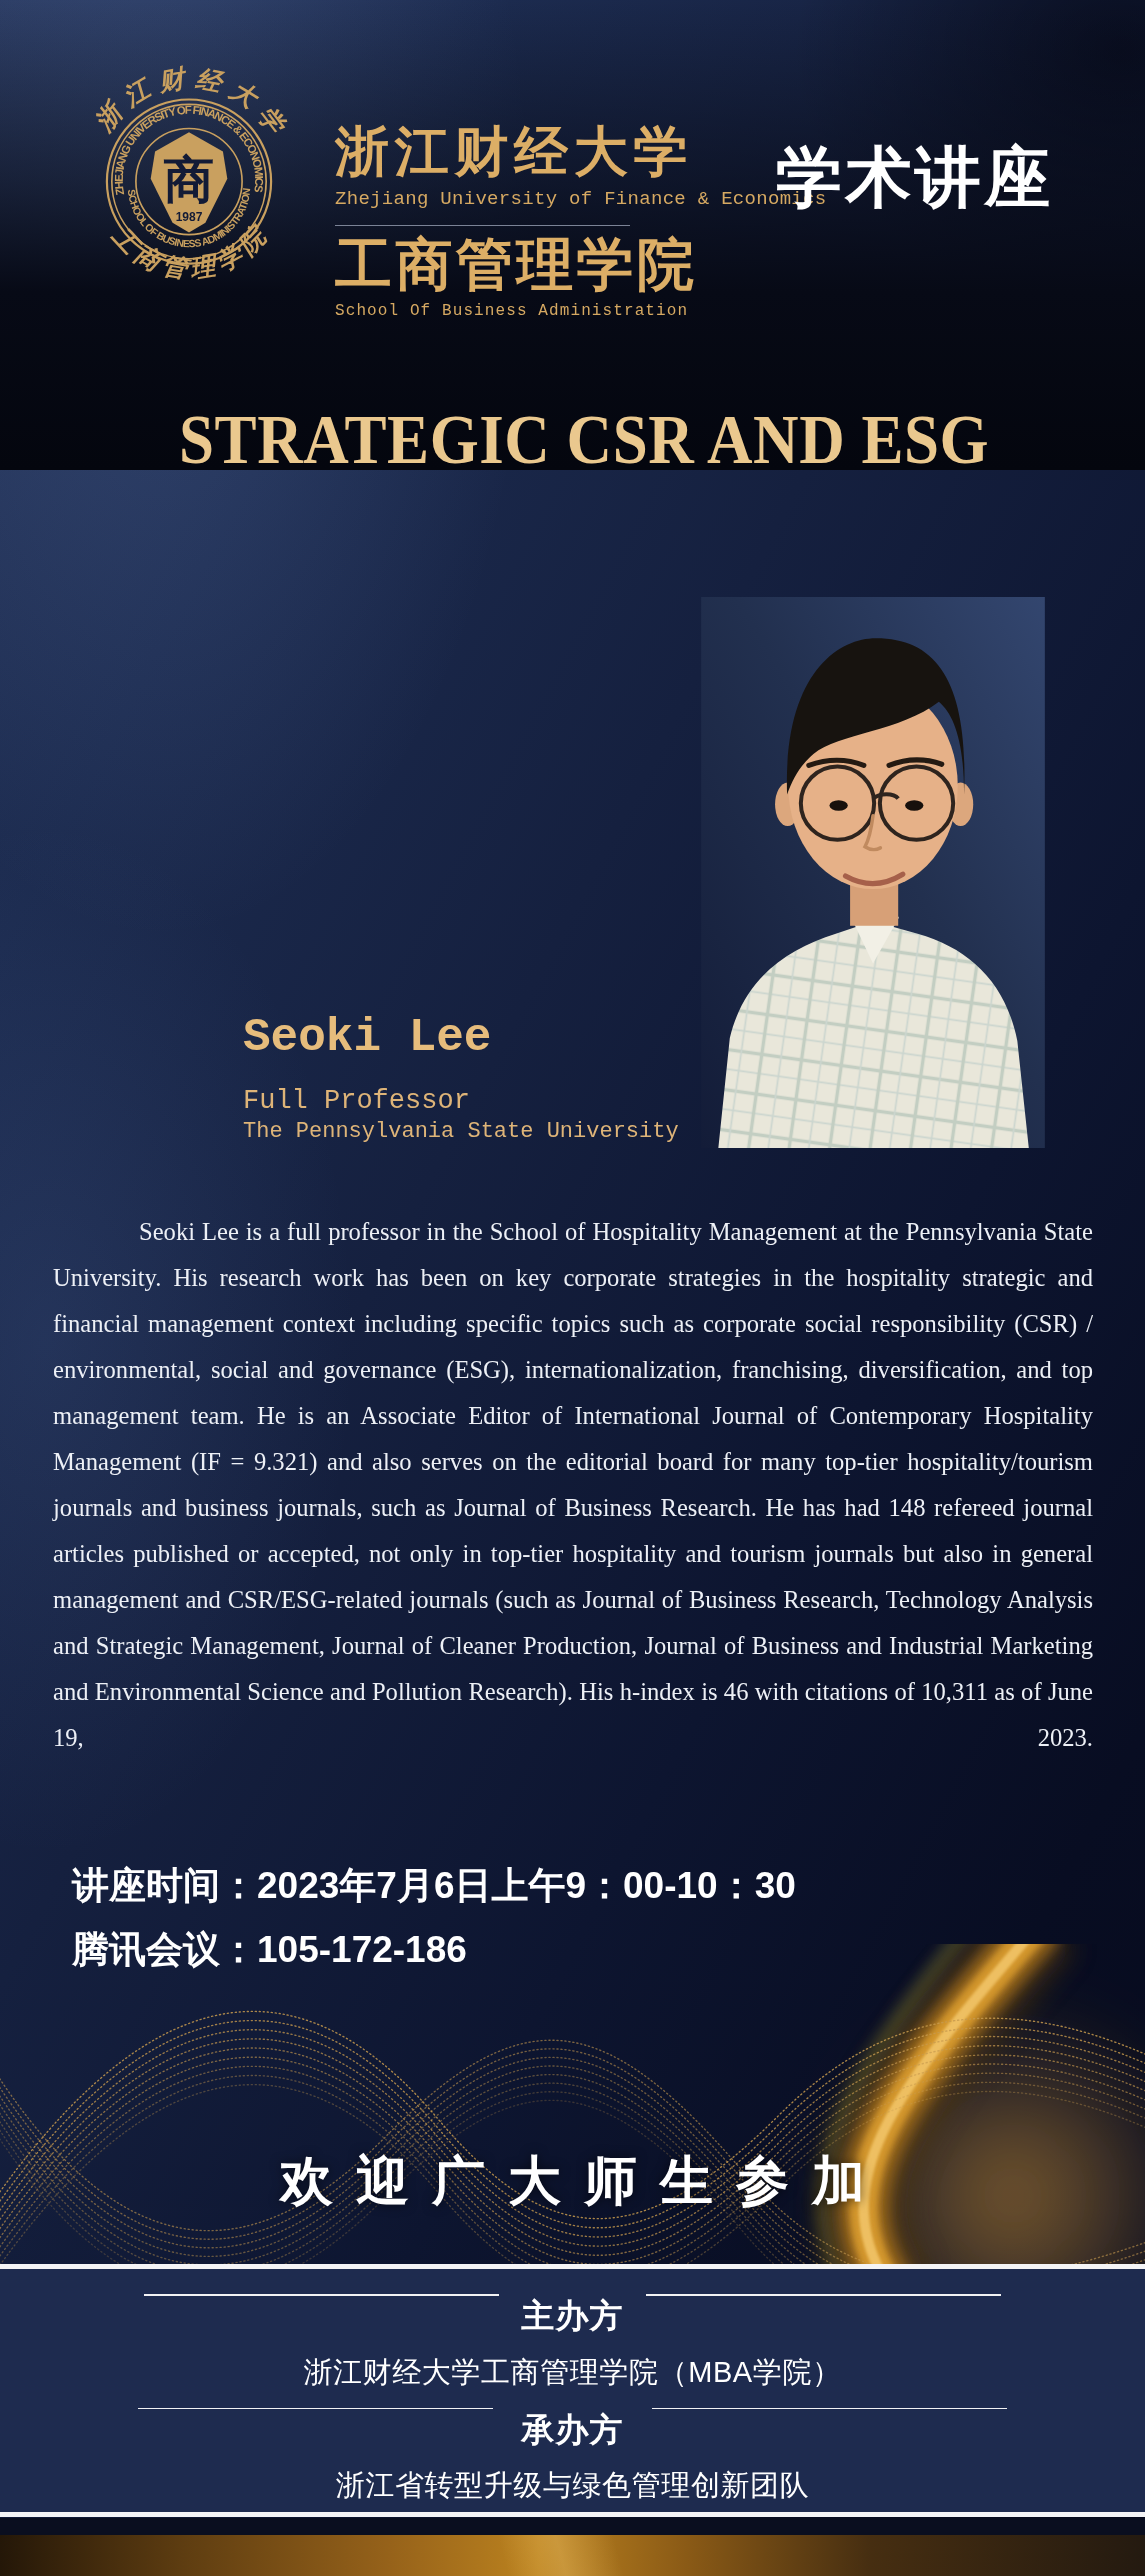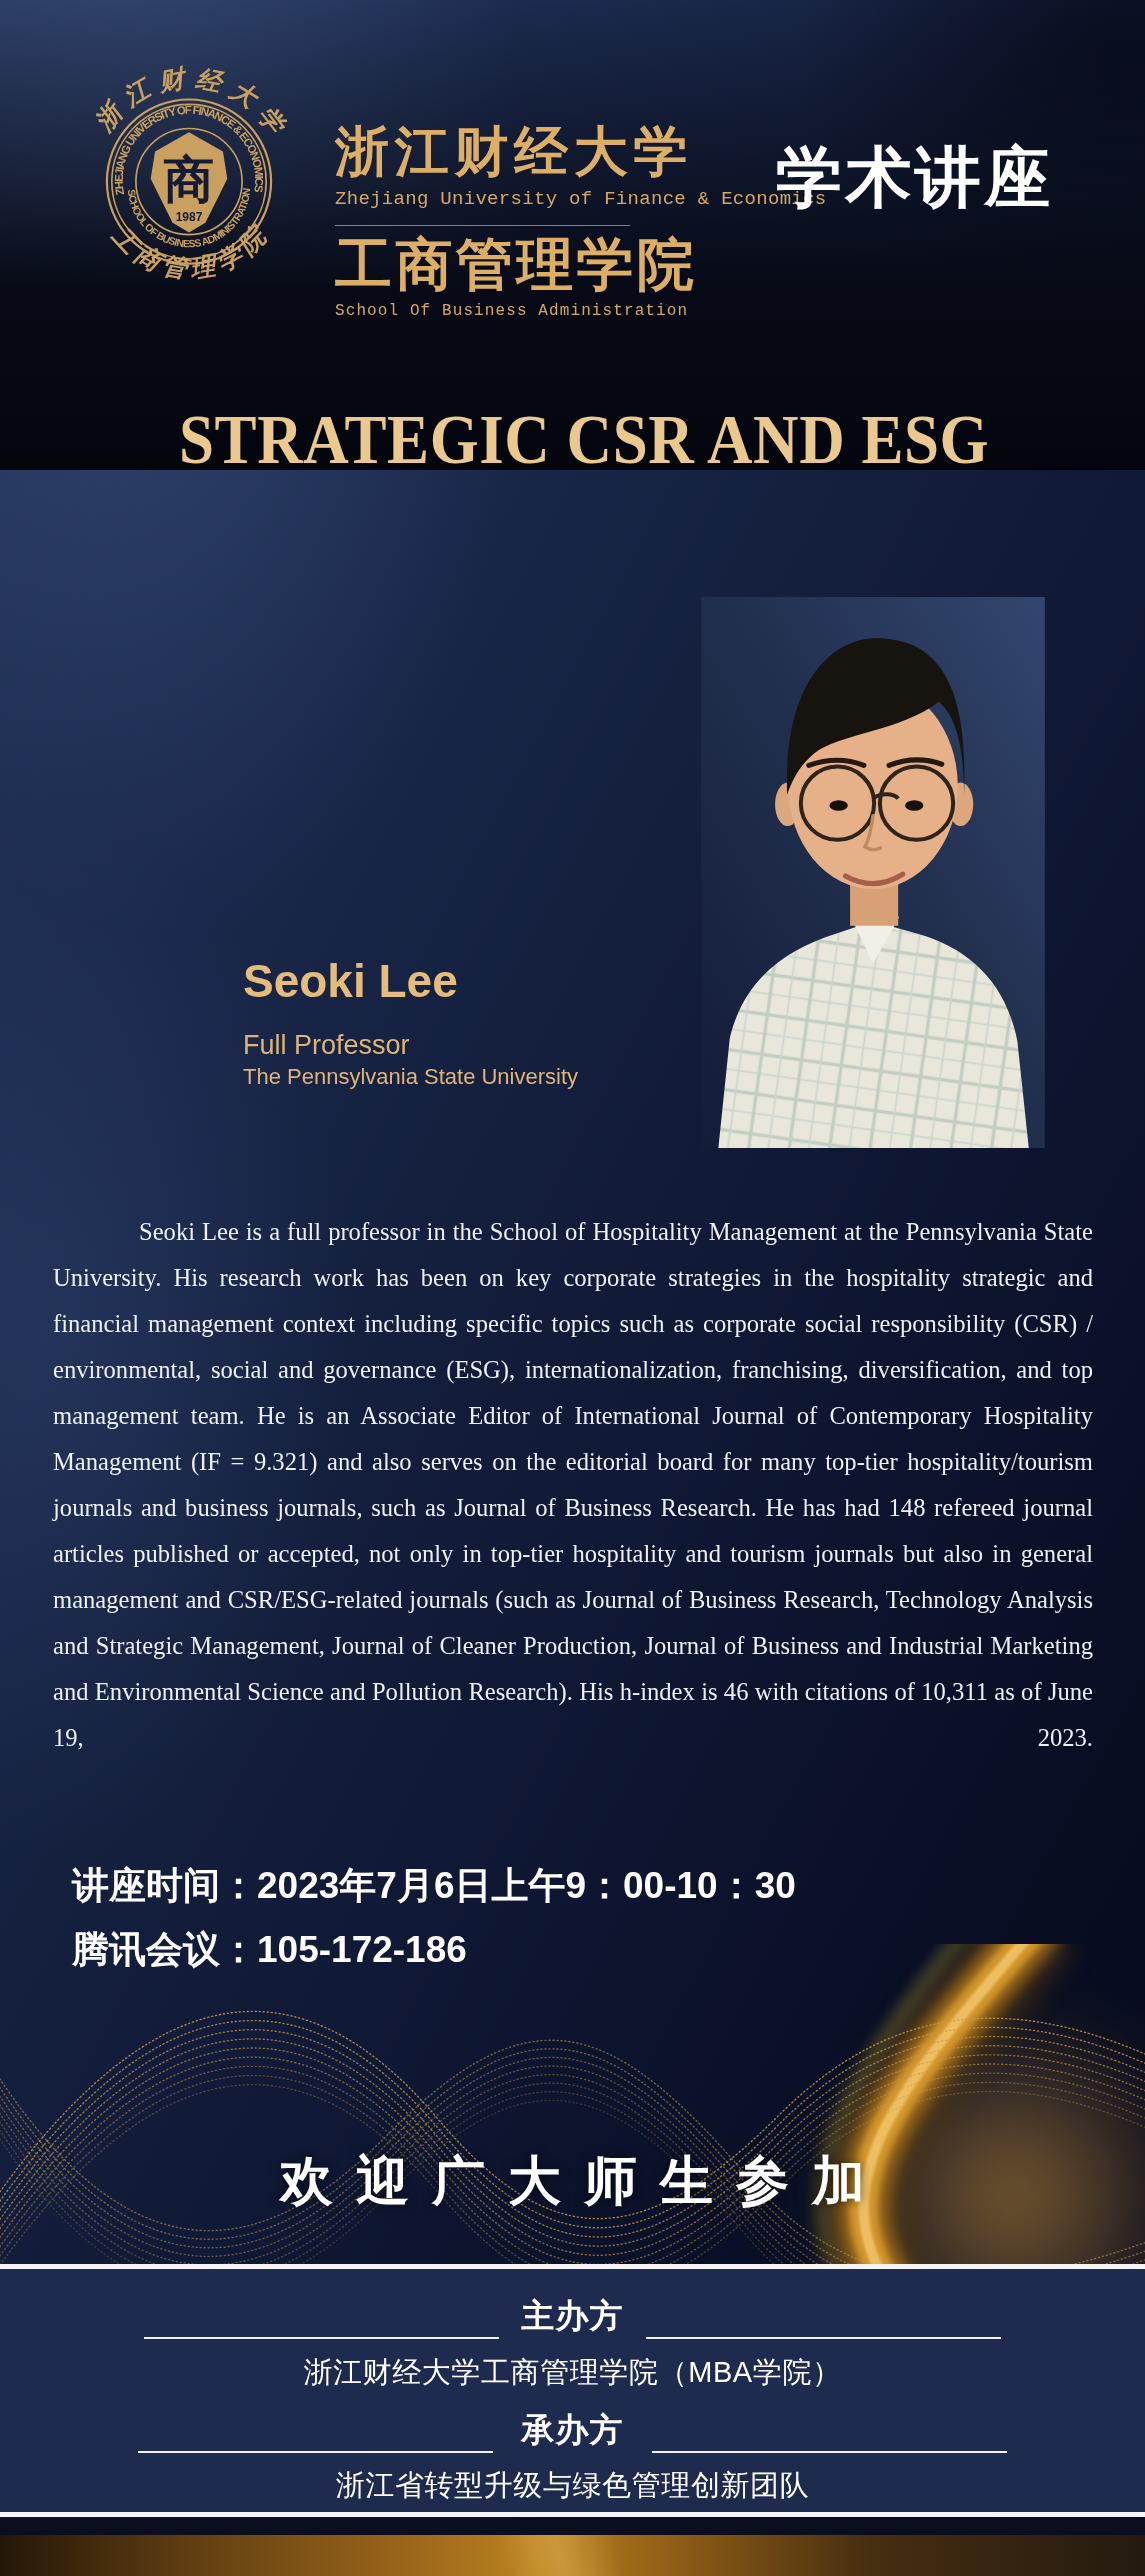--- a/index.html
+++ b/index.html
@@ -30,21 +30,21 @@
 
   
   .main-title{left:0;top:400px;width:100%;text-align:center;margin-left:12px;}
   .main-title span{display:inline-block;transform:scaleX(.9);transform-origin:center;
     font-family:"Liberation Serif",serif;font-weight:700;font-size:70px;color:#eac88e;letter-spacing:0.6px;}
 
   
   .photo{left:701px;top:597px;width:344px;height:551px;}
 
   
-  .speaker{left:243px;top:954px;font-family:Liberation Sans, sans-serif;}
+  .speaker{left:243px;top:1012px;font-family:Liberation Mono, monospace;}
   .speaker-name{font-size:46px;font-weight:700;color:#e6bc7c;}
   .speaker-pos{font-size:27px;color:#deb478;margin-top:22px;}
   .speaker-aff{font-size:22px;color:#deb478;margin-top:3px;}
 
   
   .bio{left:53px;top:1209px;width:1040px;font-family:"Liberation Serif",serif;
        font-size:24.6px;line-height:46px;color:#edf0f6;text-align:justify;text-align-last:justify;
        text-indent:86px;}
 
   
@@ -54,21 +54,21 @@
   .waves{left:0;top:1944px;width:1145px;height:329px;}
 
   
   .welcome{left:0;top:2146px;width:100%;text-align:center;color:#ffffff;font-weight:700;
            font-size:53px;letter-spacing:23px;text-indent:23px;text-shadow:0 0 10.3px rgba(0,0,0,.6);}
 
   
   .sep1{left:0;top:2264px;width:100%;height:5.2px;background:#f4f4f6;}
   .footer{left:0;top:2269px;width:100%;height:243px;background:#1e2b4f;color:#ffffff;}
   .footer-inner{display:flex;flex-direction:column;align-items:center;padding-top:25px;}
-  .org-label-row{display:flex;align-items:flex-end;gap:22px;}
+  .org-label-row{display:flex;align-items:flex-start;gap:22px;}
   .org-rule{width:355px;height:1.7px;background:#f2f2f4;}
   .org-label{font-size:33px;font-weight:700;letter-spacing:1.1px;}
   .org-name{font-size:29px;font-weight:500;letter-spacing:0.6px;}
   .m1{margin-top:13.7px;} .m2{margin-top:15px;gap:28px;} .m3{margin-top:13.7px;} .m4{margin-top:10.3px;}
   .sep2{left:0;top:2512px;width:100%;height:5.2px;background:#f4f4f6;}
   .dark-strip{left:0;top:2518px;width:100%;height:18px;background:#0a0e1f;}
   .gold-band{left:0;top:2535px;width:100%;height:41px;
     background:
       linear-gradient(75deg,rgba(236,194,108,0) 44%,rgba(236,194,108,.38) 49%,rgba(236,194,108,0) 54%),
       linear-gradient(90deg,#241708 0%,#5e3d11 16%,#96621a 34%,#bc831f 47%,#8a5a16 60%,#462e11 76%,#241a10 100%);}

